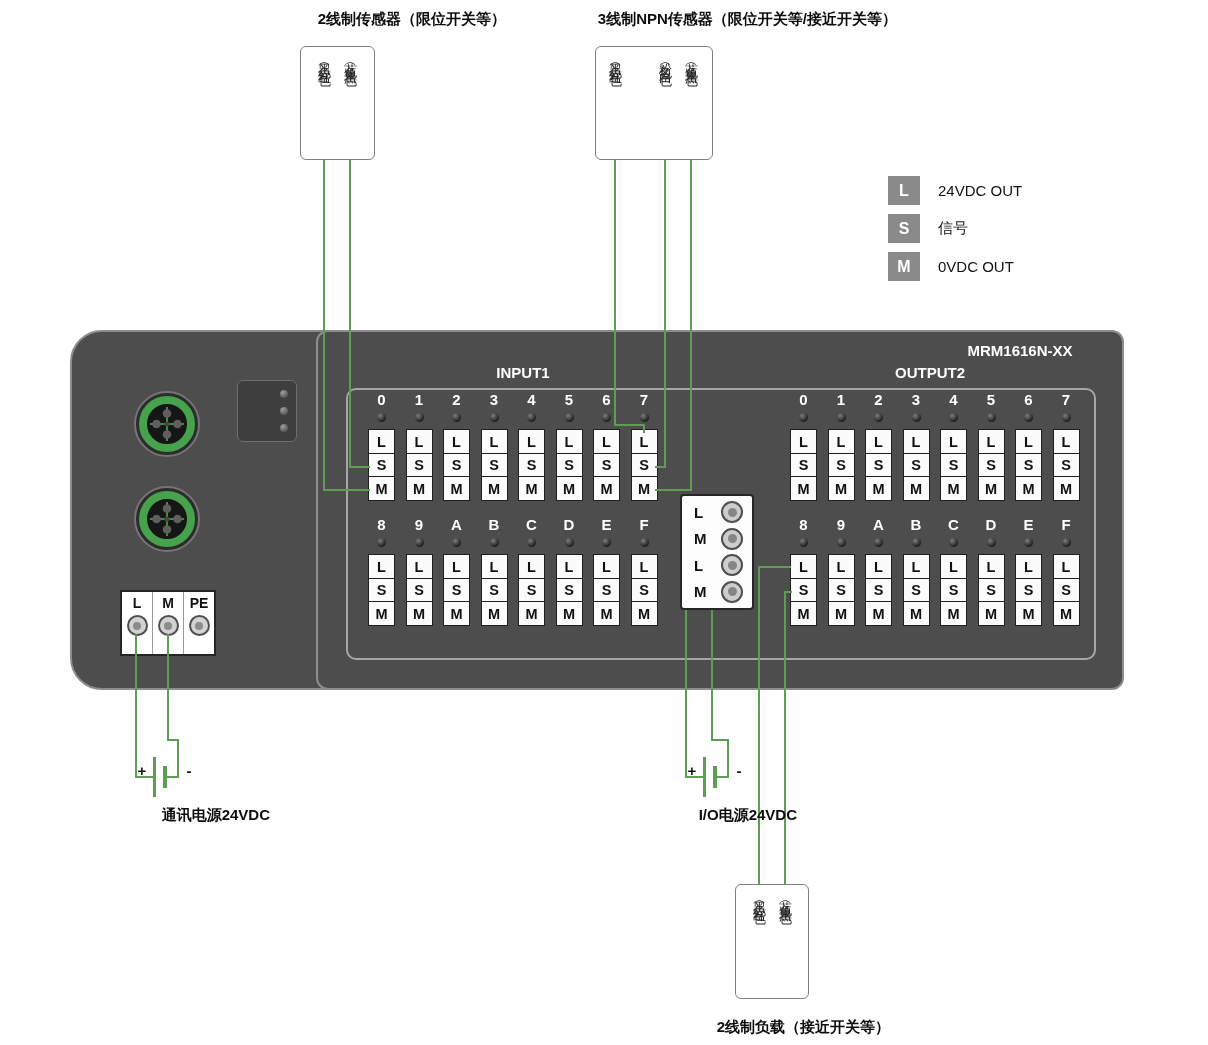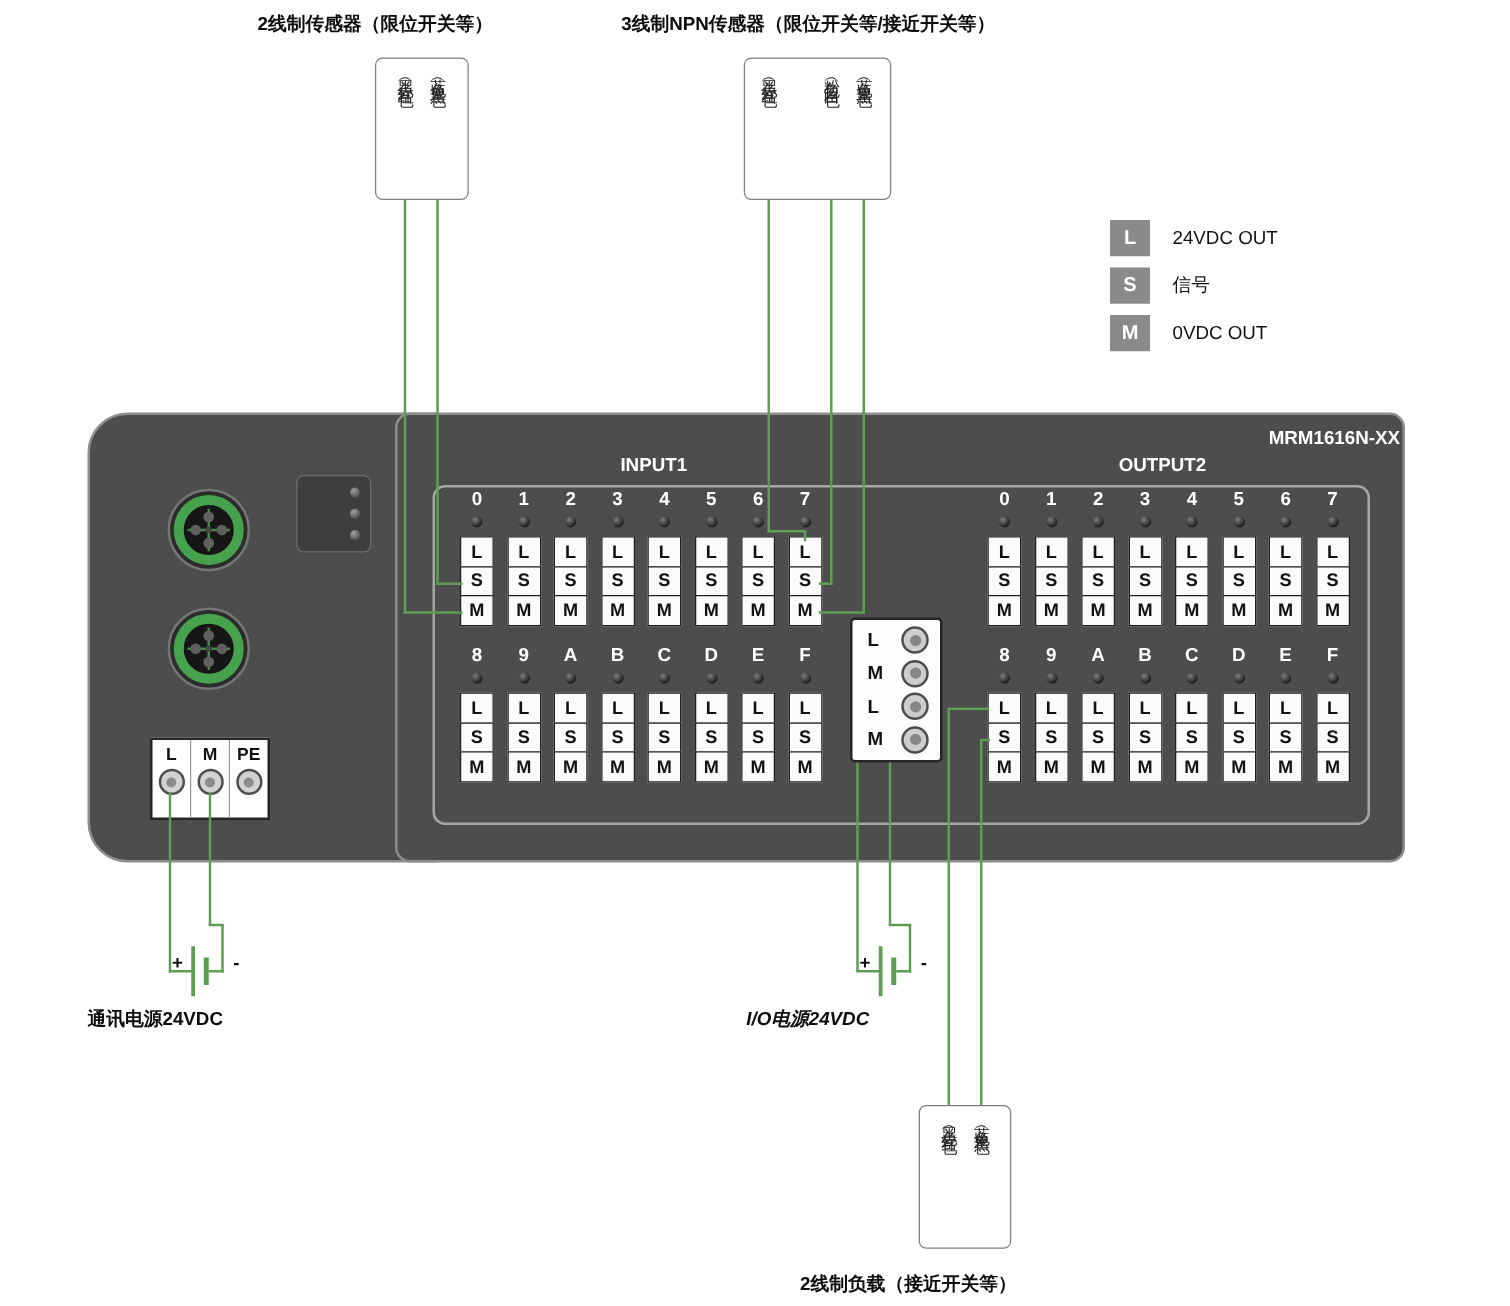--- a/index.html
+++ b/index.html
@@ -1,18 +1,18 @@
 <!DOCTYPE html>
 <html style="--wire: #5d9e52; --body: #4d4d4d; --panel-border: #8d8d8d; --inner-border: #a6a6a6; --terminal-border: #1f1f1f; --legend-square: #8a8a8a; --m12-green: #46a24c;"><head>
 <meta charset="utf-8">
 <style>
   html,body{margin:0;padding:0;background:#fff;}
   .stage{position:relative;width:1208px;height:1045px;background:#fff;overflow:hidden;
          font-family:"Liberation Sans", sans-serif;color:#111;}
-  .title{position:absolute;font-weight:bold;font-size:15px;color:#0d0d0d;text-align:left;}
+  .title{position:absolute;font-weight:bold;font-size:15px;color:#0d0d0d;text-align:right;}
   
   .wirebox{position:absolute;background:#fff;border:1.5px solid #7f7f7f;border-radius:6px;box-sizing:border-box;}
   .vtext{position:absolute;writing-mode:vertical-rl;text-orientation:mixed;font-size:13px;
          letter-spacing:2.5px;color:#222;width:16px;line-height:16px;height:100px;}
   
   .legend-row{position:absolute;left:888px;display:flex;align-items:center;gap:18px;height:29px;}
   .legend-key{width:32px;height:29px;background:var(--legend-square,#8a8a8a);color:#fff;font-weight:bold;
               font-size:16px;display:flex;align-items:center;justify-content:center;}
   .legend-label{font-size:15px;color:#111;}
   
@@ -86,21 +86,21 @@
   </div>
   <div class="legend-row" style="top:252px;">
     <div class="legend-key">M</div>
     <div class="legend-label">0VDC OUT</div>
   </div>
 
   <div class="body-left"></div>
   <div class="panel-main"></div>
   <div class="panel-inner"></div>
 
-  <div class="panel-label" style="left:920px;top:342px;width:200px;text-align:right;">MRM1616N-XX</div>
+  <div class="panel-label" style="left:920px;top:342px;width:200px;">MRM1616N-XX</div>
   <div class="panel-label" style="left:448px;top:364px;width:150px;">INPUT1</div>
   <div class="panel-label" style="left:855px;top:364px;width:150px;">OUTPUT2</div>
 
   <svg class="m12" style="left:129px;top:386px;" width="76" height="76" viewBox="0 0 76 76">
     <circle cx="38" cy="38" r="32" fill="#2c2c2c" stroke="#757575" stroke-width="2"></circle>
     <circle class="m12-ring" cx="38" cy="38" r="24" stroke-width="8"></circle>
     <path class="m12-cross" d="M38 21 V55 M21 38 H55" fill="none"></path>
     <circle cx="38" cy="27.5" r="4.3" fill="#5f5f5f"></circle>
     <circle cx="48.5" cy="38" r="4.3" fill="#5f5f5f"></circle>
     <circle cx="38" cy="48.5" r="4.3" fill="#5f5f5f"></circle>
@@ -505,16 +505,16 @@
   <div class="wirebox" style="left:595px;top:46px;width:118px;height:114px;"></div>
   <div class="vtext" style="left:607px;top:53px;">黑色（红色）</div>
   <div class="vtext" style="left:657px;top:53px;">粉色（白色）</div>
   <div class="vtext" style="left:683px;top:53px;">蓝色（黑色）</div>
 
   <div class="wirebox" style="left:735px;top:884px;width:74px;height:115px;"></div>
   <div class="vtext" style="left:751px;top:891px;">黑色（红色）</div>
   <div class="vtext" style="left:777px;top:891px;">蓝色（黑色）</div>
 
   <div class="title" style="left:70px;top:806px;width:200px;">通讯电源24VDC</div>
-  <div class="title" style="left:597px;top:806px;width:200px;font-style:italic;">I/O电源24VDC</div>
+  <div class="title" style="left:597px;top:806px;width:200px;">I/O电源24VDC</div>
   <div class="title" style="left:640px;top:1018px;width:250px;">2线制负载（接近开关等）</div>
 
 </div>
 
 </body></html>

